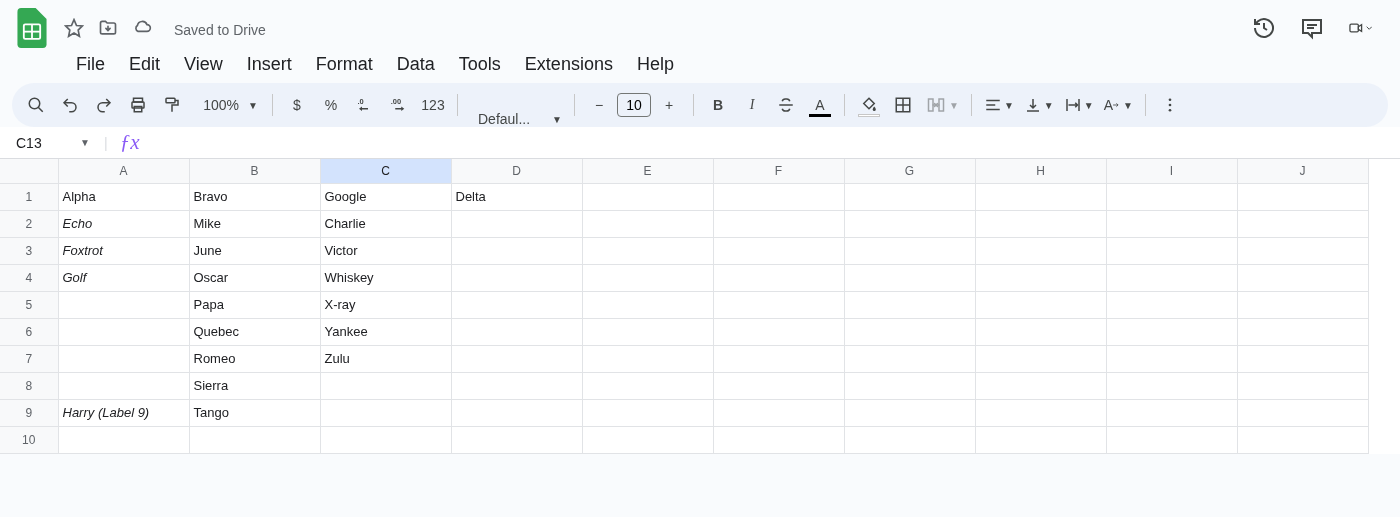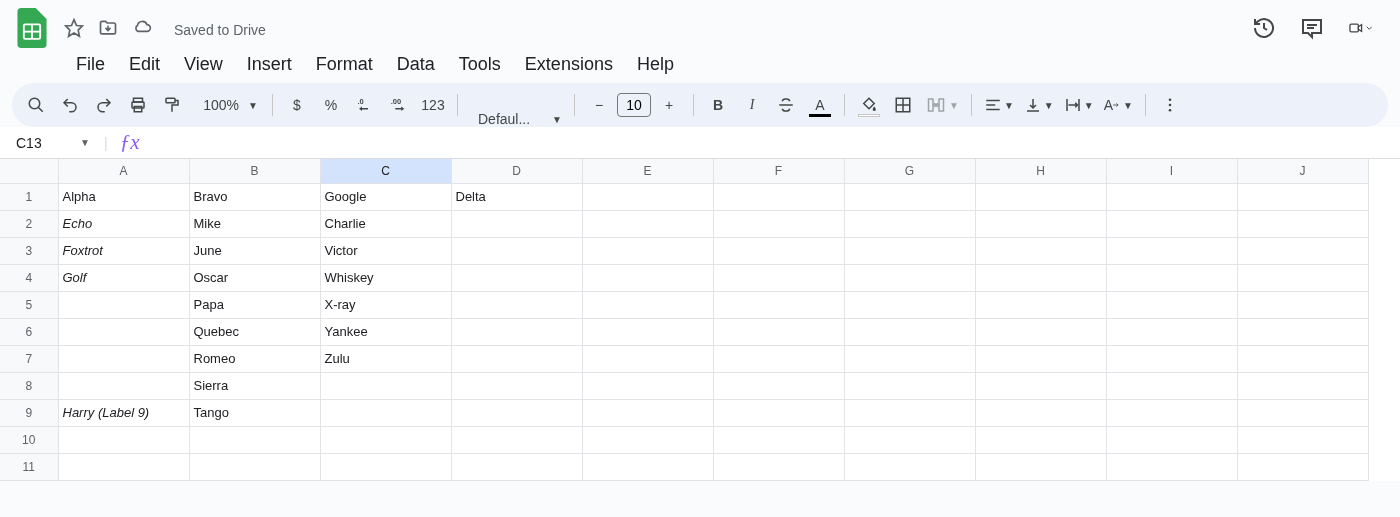--- a/index.html
+++ b/index.html
@@ -556,28 +556,15 @@
           <td class="cell "></td>
           <td class="cell "></td>
           <td class="cell "></td>
           <td class="cell "></td>
           <td class="cell "></td>
           <td class="cell "></td>
           <td class="cell "></td>
           <td class="cell "></td>
           <td class="cell "></td>
         </tr>
-        <tr>
-          <th class="row-head">11</th>
-          <td class="cell "></td>
-          <td class="cell "></td>
-          <td class="cell "></td>
-          <td class="cell "></td>
-          <td class="cell "></td>
-          <td class="cell "></td>
-          <td class="cell "></td>
-          <td class="cell "></td>
-          <td class="cell "></td>
-          <td class="cell "></td>
-        </tr>
       </tbody>
   </table>
 </div>
 
 </body></html>

